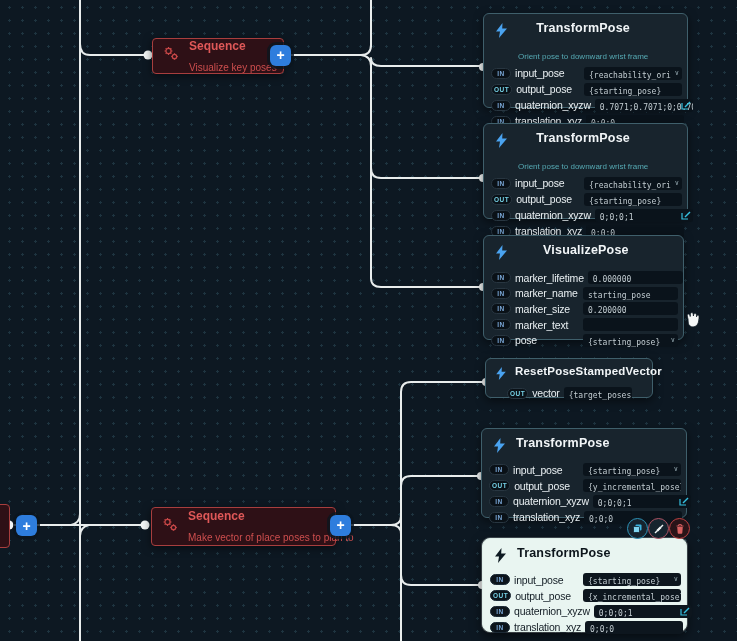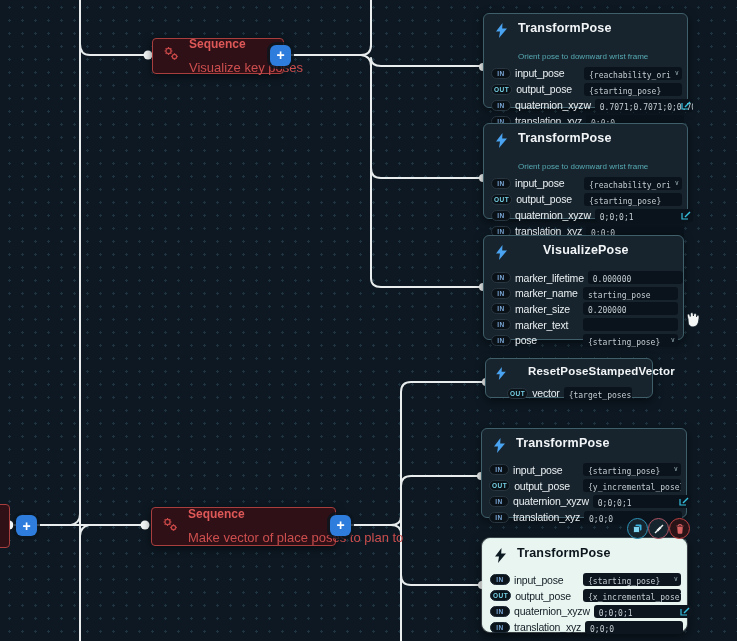--- a/index.html
+++ b/index.html
@@ -9,30 +9,30 @@
     background-image:radial-gradient(#1e3440 1px, transparent 1.3px);
     background-size:13px 13px;background-position:3px 1px;
     font-family:"Liberation Sans", sans-serif;
   }
   #wires{position:absolute;left:0;top:0;z-index:1;pointer-events:none;}
   .node{position:absolute;border-radius:6px;box-sizing:border-box;z-index:2;
         box-shadow:0 3px 10px rgba(0,0,0,.5);}
   .tnode{background:#18242d;border:1px solid #3f5f6b;}
   .tnode.selected{background:#e9f5f1;border:1px solid #dff0ea;border-radius:8px;
         box-shadow:0 0 0 1px rgba(255,255,255,.2),0 4px 12px rgba(0,0,0,.6);}
-  .nhead{display:flex;align-items:flex-start;padding:8px 10px 2px 12px;gap:11px;}
+  .nhead{display:flex;align-items:flex-start;padding:8px 10px 2px 12px;gap:11px;text-align:center;}
   .bolt{margin-top:1px;flex:0 0 auto;}
   .ntitle{font-size:12.5px;font-weight:bold;color:#f1f5f7;letter-spacing:.2px;line-height:13px;}
   .selected .ntitle{color:#0d161c;}
   .nsub{font-size:8px;color:#56aab4;margin-top:17px;line-height:9px;}
   .seqnode{background:#2e1016;border:1.5px solid #a83e3e;border-radius:4px;
     display:flex;align-items:center;gap:9px;padding:0 10px;z-index:2;position:absolute;
     box-shadow:0 2px 8px rgba(0,0,0,.5);}
   .seqtitle{font-size:12px;font-weight:bold;color:#df5858;line-height:13px;}
-  .seqsub{font-size:13px;color:#cd4e4e;margin-top:9px;white-space:nowrap;}
+  .seqsub{font-size:10px;color:#cd4e4e;margin-top:9px;white-space:nowrap;}
   .nrows{padding:2px 5px 0 5px;}
   .nrow{display:flex;align-items:center;height:16px;gap:4px;padding-left:2px;}
   .vp .nrow{height:15.6px;}
   .tp3 .nrow,.tp4 .nrow{height:15.8px;}
   .pill{flex:0 0 auto;min-width:20px;height:11px;background:#0a1117;border:1px solid #283641;
     border-radius:7px;font-size:6.5px;font-weight:bold;display:flex;align-items:center;
     justify-content:center;letter-spacing:.5px;padding:0 2px;box-sizing:border-box;}
   .pill.in{color:#7aa7d6;}
   .pill.out{color:#76d2e6;}
   .selected .pill{background:#0c141b;border-color:#1c2a36;}
@@ -289,21 +289,21 @@
       <span class="plabel">pose</span>
       <span class="pval">
         <span>{starting_pose}</span>
         <span class="dd">∨</span>
       </span>
     </div>
   </div>
 </div>
 
 <div class="node tnode reset" style="left:485px;top:358px;width:168px;height:40px;">
-  <div class="nhead" style="padding:6px 8px 1px 10px;gap:22px;">
+  <div class="nhead" style="padding:6px 8px 1px 10px;gap:9px;">
     <span class="bolt">
       <svg width="10" height="13" viewBox="0 0 11 15">
           <path d="M6.5 0 L0 8.5 H4 L3 15 L11 5.5 H6.2 Z" fill="#4aa3f0"></path>
         </svg>
     </span>
     <div>
       <div class="ntitle" style="font-size:11.5px;">ResetPoseStampedVector</div>
     </div>
   </div>
   <div class="nrows" style="padding-top:1px;padding-left:19px;">

